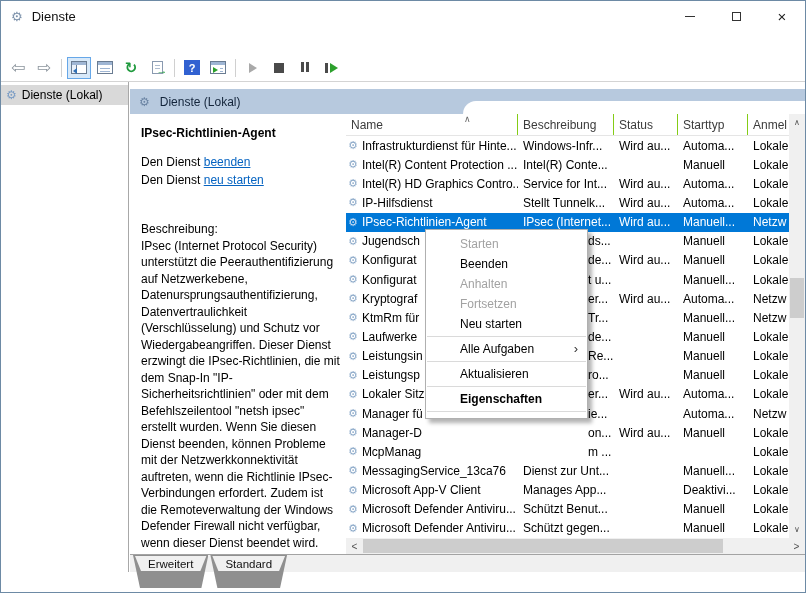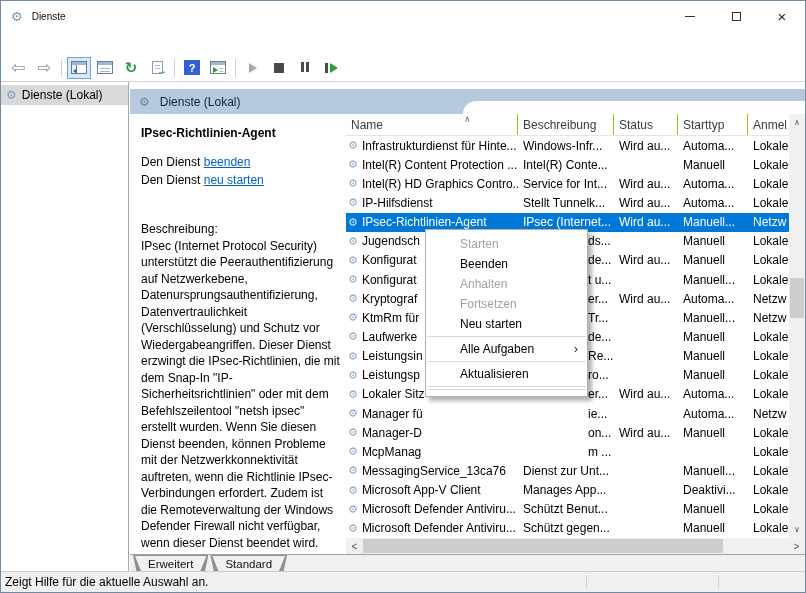--- a/index.html
+++ b/index.html
@@ -5,21 +5,21 @@
   html,body{margin:0;padding:0;background:#cfd8e2;}
   *{box-sizing:border-box;}
   .win{
     position:relative;width:806px;height:593px;background:#fff;
     border:1px solid #6d8aa5;overflow:hidden;
     font-family:"Liberation Sans","DejaVu Sans",sans-serif;font-size:12px;color:#000;
   }
   
   .titlebar{position:absolute;left:0;top:0;right:0;height:31px;background:#fff;display:flex;align-items:center;}
   .app-icon{margin-left:10px;font-size:13px;color:#7d92ab;line-height:1;}
-  .title{margin-left:9px;font-size:10px;color:#111;text-align:right;}
+  .title{margin-left:9px;font-size:13px;color:#111;text-align:right;}
   .caption-btns{position:absolute;right:0;top:0;height:31px;display:flex;}
   .cap-btn{width:46px;height:31px;display:flex;align-items:center;justify-content:center;color:#222;}
   .glyph-min{width:10px;height:1px;background:#333;display:block;}
   .glyph-max{width:9px;height:9px;border:1px solid #333;display:block;}
   .glyph-close{font-size:15px;line-height:1;color:#222;}
   
   .menubar{position:absolute;left:0;top:31px;right:0;height:22px;background:#fff;display:flex;align-items:center;padding-left:2px;}
   .menu-item{padding:2px 10px;color:#111;}
   
   .toolbar{position:absolute;left:0;top:53px;right:0;height:28px;background:#fff;border-bottom:1px solid #d4d4d4;display:flex;align-items:center;padding-left:4px;}
@@ -503,25 +503,24 @@
       
     </div>
       <div class="cm-item">
       <span class="cm-label">Aktualisieren</span>
       <span class="cm-arrow"></span>
     </div>
       <div class="cm-item sep">
       
       
     </div>
+      <div class="cm-item bold">
+      <span class="cm-label">Eigenschaften</span>
+      <span class="cm-arrow"></span>
+    </div>
       <div class="cm-item sep">
       
       
     </div>
     </div>
 
-  <div class="statusbar">
-    <span>Zeigt Hilfe für die aktuelle Auswahl an.</span>
-    <span class="sb-div" style="left:585px;"></span>
-    <span class="sb-div" style="left:717px;"></span>
-  </div>
 
 </div>
 
 </body></html>

